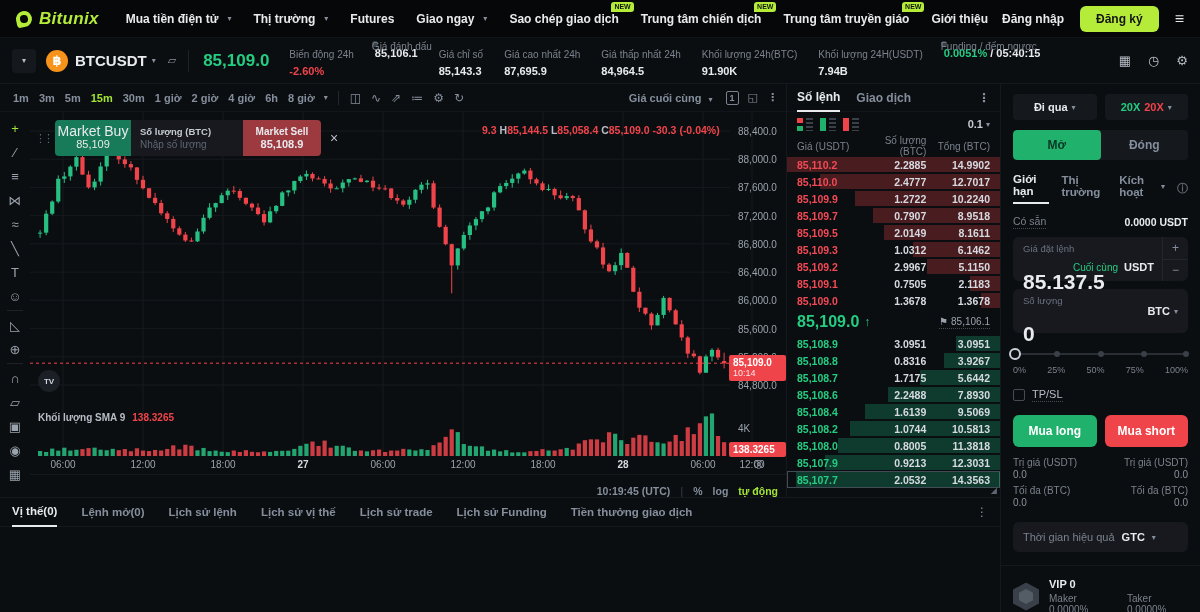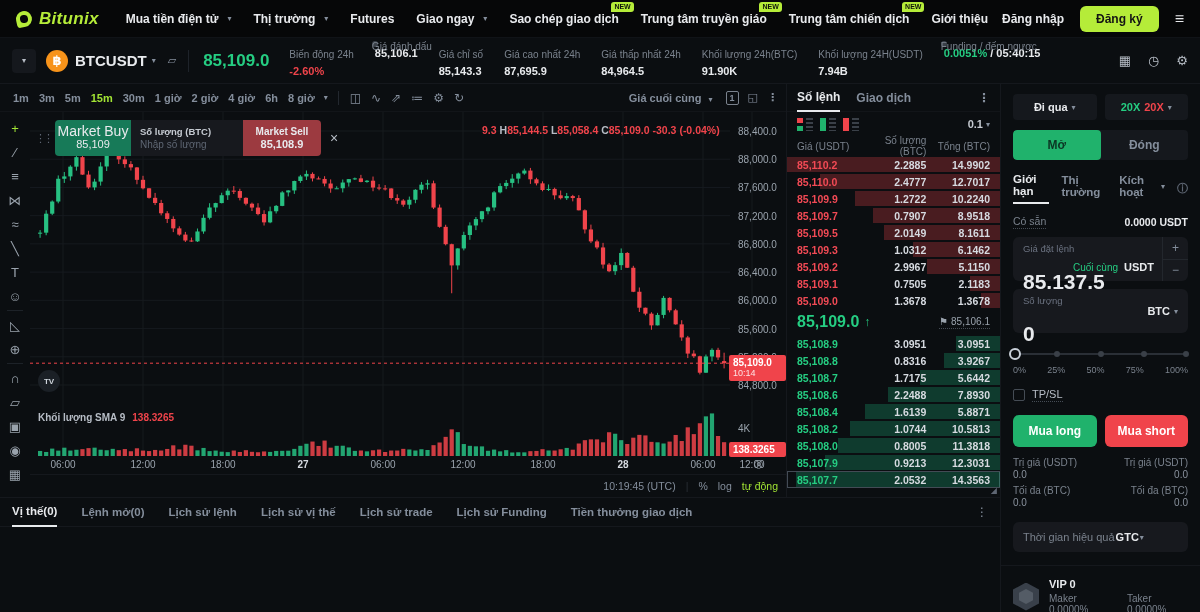--- a/index.html
+++ b/index.html
@@ -75,21 +75,21 @@
   .tw-buy{width:76px;height:36px;background:#177a58;border-radius:4px 0 0 4px;display:flex;flex-direction:column;
     align-items:center;justify-content:center;line-height:13px}
   .tw-buy .a{font-size:14px;font-weight:normal}.tw-buy .b{font-size:11px;font-weight:normal}
   .tw-qty{width:112px;height:36px;background:#17191e;display:flex;flex-direction:column;justify-content:center;padding:0 9px;line-height:13px}
   .tw-qty .a{font-size:9.5px;font-weight:bold;color:#c6cbd2}.tw-qty .b{font-size:10px;color:#5e6673}
   .tw-sell{width:78px;height:36px;background:#9c3a40;border-radius:0 4px 4px 0;display:flex;flex-direction:column;
     align-items:center;justify-content:center;line-height:13px}
   .tw-sell .a{font-size:10px;font-weight:bold}.tw-sell .b{font-size:11px;font-weight:bold}
   .tw-close{margin-left:9px;color:#b7bdc6;font-size:14px}
   .status-row{position:absolute;left:0;top:362px;width:756px;height:23px;border-top:1px solid #15181d;display:flex;
-    align-items:center;justify-content:flex-end;gap:10px;padding-right:8px;font-size:10.5px;color:#848e9c;font-weight:normal}
+    align-items:flex-end;justify-content:flex-end;gap:10px;padding-right:8px;font-size:10.5px;color:#848e9c;font-weight:bold}
   .status-row .sep{color:#2a2f36}
   .status-row .auto{color:#a2e434}
   .axis-target{position:absolute;left:724px;top:345px;font-size:11px;color:#9aa3ad}
   
   .orderbook{position:absolute;left:786px;top:84px;width:214px;height:413px;background:#0b0e11;border-left:1px solid #15181d}
   .ob-tabs{height:28px;display:flex;align-items:center;padding:0 10px;gap:16px;font-size:12px;font-weight:bold;color:#848e9c;border-bottom:1px solid #121519}
   .ob-tab{height:28px;display:flex;align-items:center;cursor:pointer}
   .ob-tab.active{color:#e8eaed;border-bottom:2px solid #e8eaed}
   .ob-more{margin-left:auto;color:#848e9c;font-size:12px}
   .ob-controls{height:24px;display:flex;align-items:center;padding:0 10px;gap:7px}
@@ -154,21 +154,21 @@
   .slider-labels{display:flex;justify-content:space-between;margin-top:5px;font-size:9px;color:#7a828d}
   .tpsl{display:flex;align-items:center;gap:7px;margin-top:13px}
   .cb{width:12px;height:12px;border:1px solid #454c55;border-radius:2px;cursor:pointer}
   .tpsl .lb{font-size:11px;font-weight:normal;color:#b7bdc6;border-bottom:1px dotted #454c55;padding-bottom:1px}
   .p-btns{display:flex;gap:8px;margin-top:13px}
   .pbtn{flex:1;height:32px;border-radius:6px;color:#fff;font-weight:bold;font-size:12px;display:flex;align-items:center;justify-content:center;cursor:pointer}
   .pbtn.long{background:#20b26c}.pbtn.short{background:#f0444b}
   .p-info{display:grid;grid-template-columns:1fr 1fr;margin-top:10px;font-size:10px;row-gap:1px}
   .p-info .l{color:#7a828d}.p-info .r{color:#7a828d;text-align:right}
   .p-info .lv{color:#8a929e;margin-bottom:4px}.p-info .rv{color:#8a929e;text-align:right;margin-bottom:4px}
-  .p-gtc{margin-top:10px;height:30px;background:#17191e;border-radius:6px;display:flex;align-items:center;gap:1px;
+  .p-gtc{margin-top:10px;height:30px;background:#17191e;border-radius:6px;display:flex;align-items:center;gap:7px;
     padding:0 10px;font-size:11px;color:#7a828d;cursor:pointer}
   .p-gtc .g{color:#e8eaed;font-weight:bold}.p-gtc .chev{color:#848e9c;font-size:8px}
   .p-div{height:1px;background:#15181d;margin:13px -12px 0}
   .vip{display:flex;align-items:center;gap:10px;margin-top:12px}
   .hex{width:26px;height:28px;background:#39404a;clip-path:polygon(50% 0,100% 25%,100% 75%,50% 100%,0 75%,0 25%);
     display:flex;align-items:center;justify-content:center;flex:none}
   .hex i{width:14px;height:15px;background:#545c66;clip-path:polygon(50% 0,100% 25%,100% 75%,50% 100%,0 75%,0 25%)}
   .vip-name{font-size:11px;font-weight:bold}
   .vip-fees{font-size:10px;color:#7a828d;display:flex;gap:14px;margin-top:3px}
   
@@ -202,25 +202,25 @@
       </div>
       <div class="nav-item">
         <span>Giao ngay</span>
         <span class="chev">▾</span>
       </div>
       <div class="nav-item">
         <span>Sao chép giao dịch</span>
         <span class="new-badge">NEW</span>
       </div>
       <div class="nav-item">
+        <span>Trung tâm chiến dịch</span>
+        <span class="new-badge">NEW</span>
+      </div>
+      <div class="nav-item">
         <span>Trung tâm truyền giáo</span>
-        <span class="new-badge">NEW</span>
-      </div>
-      <div class="nav-item">
-        <span>Trung tâm chiến dịch</span>
         <span class="new-badge">NEW</span>
       </div>
       <div class="nav-item">
         <span>Giới thiệu</span>
       </div>
     </div>
   <div class="nav-right">
     <span class="login">Đăng nhập</span>
     <span class="register">Đăng ký</span>
     <span class="burger">≡</span>
@@ -854,21 +854,21 @@
       <div class="ob-row bid">
         <span class="bar" style="width: 52.6%;"></span>
         <span class="c1">85,108.6</span>
         <span class="c2">2.2488</span>
         <span class="c3">7.8930</span>
       </div>
       <div class="ob-row bid">
         <span class="bar" style="width: 63.4%;"></span>
         <span class="c1">85,108.4</span>
         <span class="c2">1.6139</span>
-        <span class="c3">5.8871</span>
+        <span class="c3">9.5069</span>
       </div>
       <div class="ob-row bid">
         <span class="bar" style="width: 70.5%;"></span>
         <span class="c1">85,108.2</span>
         <span class="c2">1.0744</span>
         <span class="c3">10.5813</span>
       </div>
       <div class="ob-row bid">
         <span class="bar" style="width: 75.9%;"></span>
         <span class="c1">85,108.0</span>

